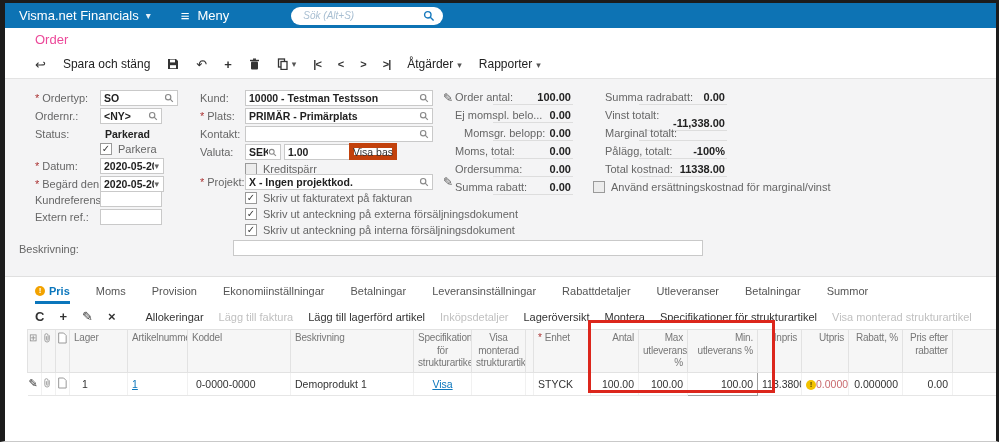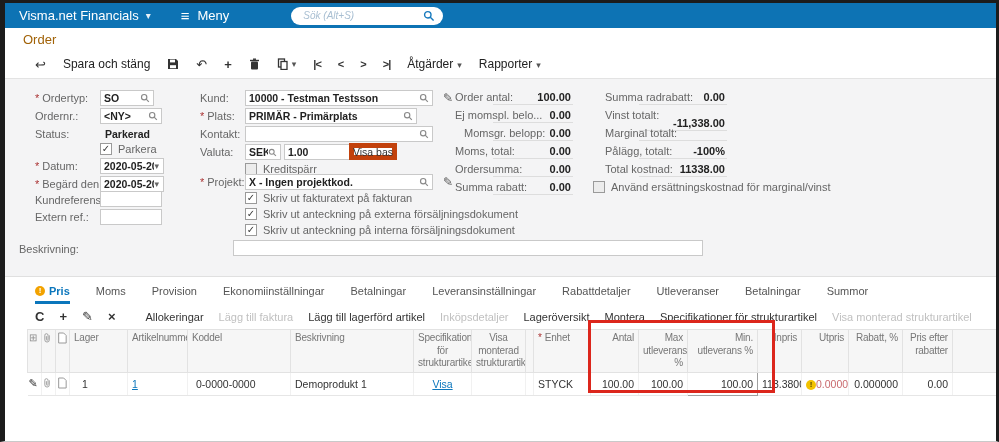--- a/index.html
+++ b/index.html
@@ -10,21 +10,21 @@
   .topbar{height:25px;background:#0d73b4;display:flex;align-items:center;color:#fff;font-size:13px;padding-left:14px;}
   .brand{display:flex;align-items:center;gap:7px;padding-right:16px;cursor:pointer;}
   .brand .caret{font-size:10px;opacity:.9;}
   .menu-btn{display:flex;align-items:center;gap:8px;margin-left:14px;cursor:pointer;}
   .burger{font-size:15px;font-weight:bold;line-height:1;}
   .search{margin-left:62px;position:relative;width:152px;height:18px;background:#fff;border-radius:10px;display:flex;align-items:center;}
   .search input{border:none;outline:none;background:transparent;margin-left:10px;width:112px;font-size:10px;font-family:"Liberation Sans",sans-serif;}
   .search input::placeholder{color:#a9bfd2;font-style:italic;}
   .search svg{position:absolute;right:8px;top:3px;}
   
-  .crumb{height:22px;display:flex;align-items:center;padding-left:18px;font-size:13px;color:#a16207;background:#fff;}
+  .crumb{height:22px;display:flex;align-items:center;padding-left:30px;font-size:13px;color:#ec4899;background:#fff;}
   .toolbar{height:28px;display:flex;align-items:center;gap:17px;padding-left:30px;font-size:12px;color:#222;background:#fff;border-bottom:1px solid #e3e3e3;}
   .tbtn{cursor:pointer;white-space:nowrap;}
   .ticon{font-size:13px;color:#333;cursor:pointer;line-height:1;}
   .nav-ic{font-size:11px;font-weight:bold;letter-spacing:-1px;color:#333;cursor:pointer;}
   .ddcaret{font-size:9px;color:#555;margin-left:4px;}
   
   .form-panel{position:relative;height:197px;background:#f4f4f5;border-bottom:1px solid #e0e0e0;font-size:11px;}
   .af{position:absolute;display:flex;align-items:center;white-space:nowrap;}
   .lbl{color:#666;}
   .req{color:#a33;margin-right:3px;}
@@ -127,21 +127,21 @@
     <span class="tbtn">
       <span>Rapporter</span><span class="ddcaret">▾</span>
     </span>
   </div>
 
   <div class="form-panel">
 
     <div class="af" style="left:30px;top:13px;">
       <span class="lbl"><span class="req">*</span><span>Ordertyp:</span></span>
     </div>
-    <div class="af box" style="left:95px;top:11px;width:54px;">
+    <div class="af box" style="left:95px;top:11px;width:78px;">
       <span class="val">SO</span>
       <svg class="mag" width="10" height="10" viewBox="0 0 12 12">
           <circle cx="5" cy="5" r="3.2" fill="none" stroke="#8a8a8a" stroke-width="1.4"></circle>
           <line x1="7.4" y1="7.4" x2="10.6" y2="10.6" stroke="#8a8a8a" stroke-width="1.4"></line>
         </svg>
     </div>
 
     <div class="af" style="left:30px;top:31px;">
       <span class="lbl">Ordernr.:</span>
     </div>
@@ -204,21 +204,21 @@
       <svg class="mag" width="10" height="10" viewBox="0 0 12 12">
           <circle cx="5" cy="5" r="3.2" fill="none" stroke="#8a8a8a" stroke-width="1.4"></circle>
           <line x1="7.4" y1="7.4" x2="10.6" y2="10.6" stroke="#8a8a8a" stroke-width="1.4"></line>
         </svg>
     </div>
     <span class="pencil" style="position:absolute;left:433px;top:12px;">✎</span>
 
     <div class="af" style="left:195px;top:31px;">
       <span class="lbl"><span class="req">*</span><span>Plats:</span></span>
     </div>
-    <div class="af box" style="left:240px;top:29px;width:172px;">
+    <div class="af box" style="left:240px;top:29px;width:188px;">
       <span class="val">PRIMÄR - Primärplats</span>
       <svg class="mag" width="10" height="10" viewBox="0 0 12 12">
           <circle cx="5" cy="5" r="3.2" fill="none" stroke="#8a8a8a" stroke-width="1.4"></circle>
           <line x1="7.4" y1="7.4" x2="10.6" y2="10.6" stroke="#8a8a8a" stroke-width="1.4"></line>
         </svg>
     </div>
 
     <div class="af" style="left:195px;top:49px;">
       <span class="lbl">Kontakt:</span>
     </div>

